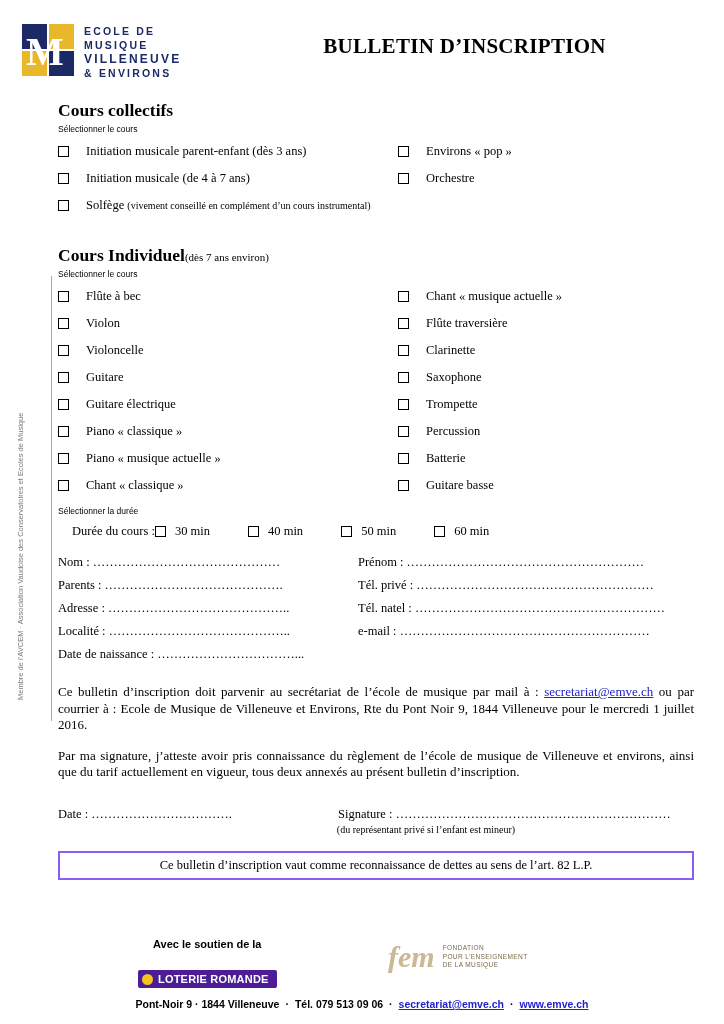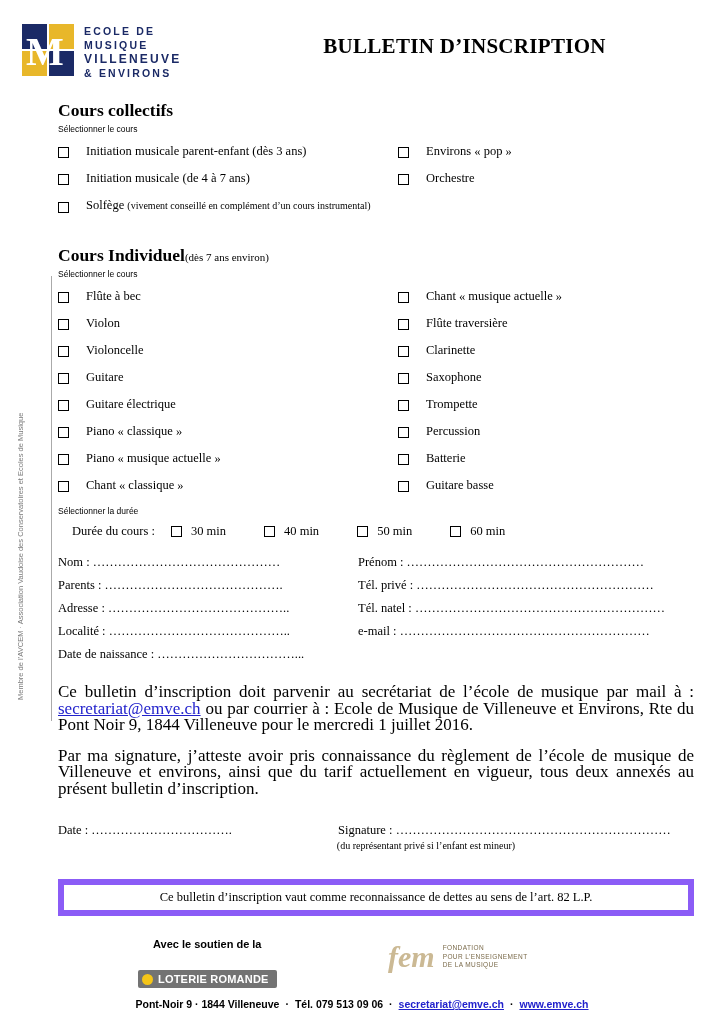--- a/index.html
+++ b/index.html
@@ -156,21 +156,21 @@
   .cols {
     position: relative;
   }
   .opt-row {
     display: flex;
     align-items: flex-start;
     margin-bottom: 13px;
   }
   .opt {
     display: flex;
-    align-items: flex-end;
+    align-items: flex-start;
     font-size: 12.5px;
     line-height: 14px;
   }
   .opt.colA { width: 340px; flex: none; }
   .opt.colB { flex: 1; }
   .box {
     width: 9px;
     height: 9px;
     border: 1px solid #000;
     flex: none;
@@ -188,21 +188,21 @@
     margin-top: 14px;
     margin-bottom: 8px;
   }
   .duration-row {
     display: flex;
     align-items: center;
     font-size: 12.5px;
     margin-left: 14px;
     margin-bottom: 16px;
   }
-  .duration-row .dlabel { margin-right: 16px; }
+  .duration-row .dlabel { }
   .dur-opt {
     display: flex;
     align-items: center;
     margin-right: 38px;
   }
   .dur-opt .box { margin-right: 9px; margin-top: 0; }
 
   
   .fields {
     margin-top: 6px;
@@ -216,21 +216,21 @@
     white-space: nowrap;
     overflow: hidden;
   }
   .field.left { width: 300px; flex: none; }
   .field.right { flex: 1; }
   .dots { letter-spacing: 0px; }
 
   
   .para {
     margin-top: 22px;
-    font-size: 17px;
+    font-size: 13px;
     line-height: 16.5px;
     text-align: justify;
   }
   .para.second { margin-top: 14px; }
   a.mail {
     color: #2222cc;
     text-decoration: underline;
   }
 
   .sign-row {
@@ -241,22 +241,22 @@
   .sign-row .date { width: 280px; flex: none; }
   .sign-row .sig { flex: 1; }
   .sig-note {
     text-align: center;
     font-size: 10px;
     margin-top: 2px;
     margin-left: 100px;
   }
 
   .notice {
-    margin-top: 28px;
-    border: 6px solid #8b5cf6;
+    margin-top: 16px;
+    border: 2px solid #8b5cf6;
     text-align: center;
     font-size: 12.5px;
     padding: 5px 2px;
   }
 
   
   .sponsors {
     position: absolute;
     left: 58px;
     right: 30px;
@@ -269,21 +269,21 @@
     top: 0;
     text-align: center;
   }
   .sponsor-left .tagline {
     font-family: "Liberation Sans", sans-serif;
     font-size: 11px;
     font-weight: bold;
     margin-bottom: 19px;
   }
   .loterie {
-    background: #737373;
+    background: #4c1d95;
     color: #fff;
     font-family: "Liberation Sans", sans-serif;
     font-weight: bold;
     font-size: 11px;
     padding: 3px 8px 3px 20px;
     border-radius: 2px;
     position: relative;
     display: inline-block;
     letter-spacing: 0.2px;
   }

